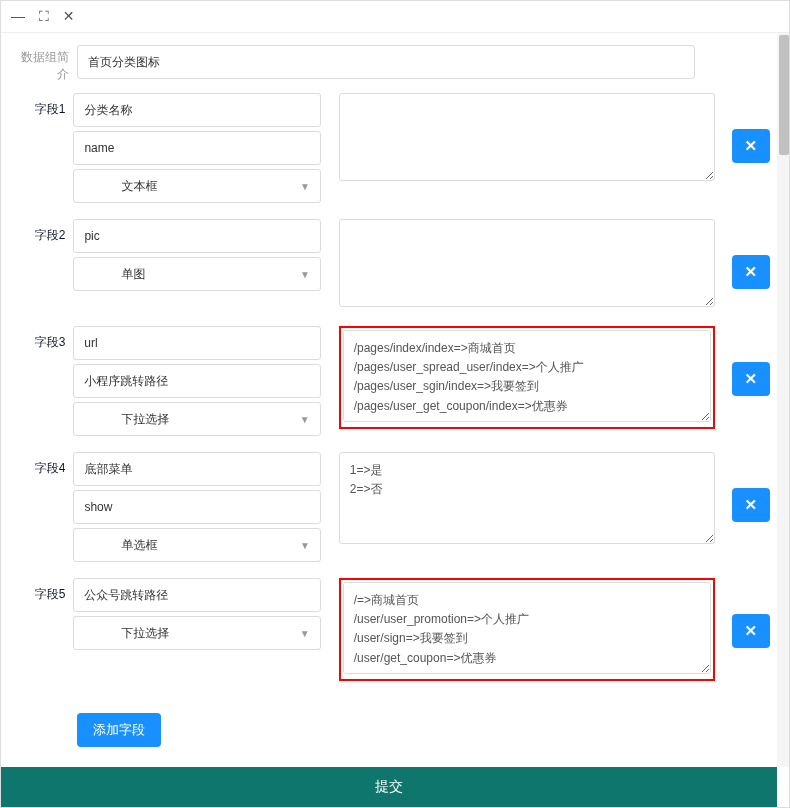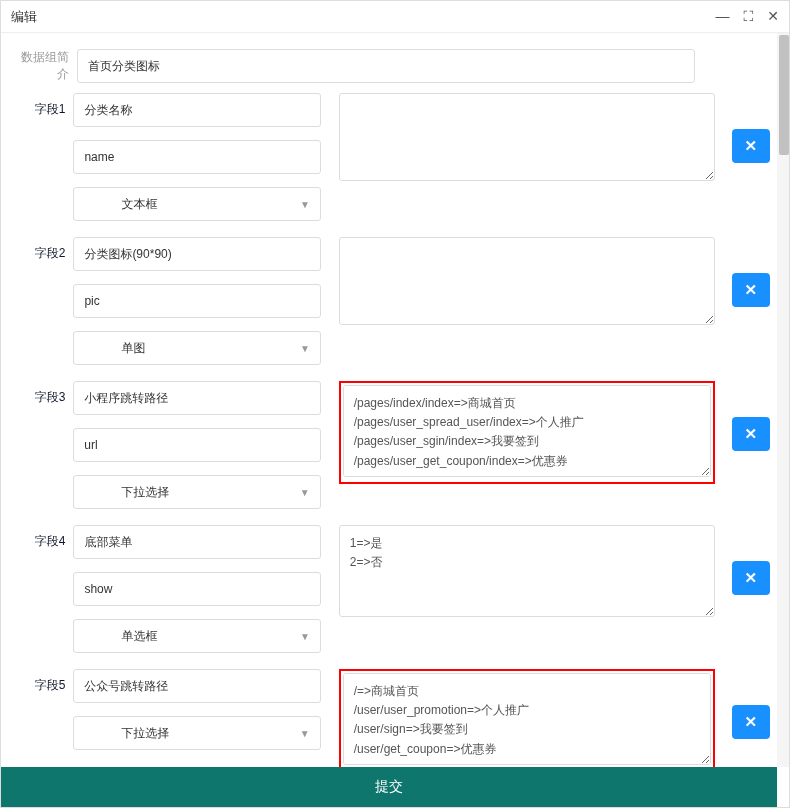--- a/index.html
+++ b/index.html
@@ -7,45 +7,44 @@
     .window { width: 790px; height: 808px; border: 1px solid #ddd; display: flex; flex-direction: column; position: relative; }
     .titlebar { height: 32px; display: flex; align-items: center; padding: 0 10px; border-bottom: 1px solid #eee; }
     .titlebar-text { flex: 1; font-size: 13px; }
     .titlebar-icons { display: flex; gap: 14px; }
     .titlebar-icons span { cursor: pointer; color: #555; font-size: 14px; }
     .content { flex: 1; overflow-y: auto; padding: 8px 0 0 0; position: relative; }
     .scrollbar-track { position: absolute; right: 0; top: 32px; bottom: 40px; width: 12px; background: #f5f5f5; }
     .scrollbar-thumb { position: absolute; right: 0; top: 2px; width: 10px; height: 120px; background: #c1c1c1; border-radius: 2px; }
     .row { display: flex; align-items: flex-start; padding: 4px 10px; margin-bottom: 8px; }
     .label-col { width: 66px; text-align: right; font-size: 12px; color: #0f172a; padding-top: 8px; padding-right: 8px; }
-    .inputs-col { width: 264px; display: flex; flex-direction: column; gap: 13px; }
+    .inputs-col { width: 264px; display: flex; flex-direction: column; gap: 4px; }
     .textarea-col { width: 401px; margin-left: 18px; position: relative; }
     .action-col { width: 60px; display: flex; align-items: center; justify-content: center; padding-top: 36px; margin-left: 8px; }
     .input, .select { width: 100%; height: 34px; border: 1px solid #dcdcdc; border-radius: 3px; padding: 0 10px; font-size: 12px; color: #333; background: #fff; outline: none; }
     .input::placeholder { color: #999; }
     .select { display: flex; align-items: center; justify-content: space-between; cursor: pointer; padding-left: 47px; }
     .select-caret { color: #999; font-size: 10px; }
     .textarea { width: 100%; border: 1px solid #dcdcdc; border-radius: 3px; padding: 8px 10px; font-size: 12px; color: #555; resize: both; font-family: inherit; line-height: 1.6; outline: none; overflow-y: scroll; }
     .ta-small { height: 88px; }
     .ta-med { height: 92px; }
     .highlight-box { border: 2px solid #ff0000; padding: 2px; }
     .btn-del { width: 38px; height: 34px; background: #1890ff; color: #fff; border: none; border-radius: 4px; font-size: 15px; font-weight: bold; cursor: pointer; display: flex; align-items: center; justify-content: center; }
     .btn-add { margin-left: 76px; margin-top: 20px; height: 34px; padding: 0 16px; background: #1890ff; color: #fff; border: none; border-radius: 4px; font-size: 13px; cursor: pointer; }
     .submit-bar { position: absolute; left: 0; right: 12px; bottom: 0; height: 40px; background: #0f766e; color: #fff; display: flex; align-items: center; justify-content: center; font-size: 14px; cursor: pointer; }
-    .top-row { display: flex; align-items: flex-end; padding: 0 10px 6px 10px; }
+    .top-row { display: flex; align-items: center; padding: 0 10px 6px 10px; }
     .top-row .label-col { width: 66px; font-size: 12px; color: #999; }
     .top-row .input { width: 618px; }
   </style>
 </head>
 <body>
 
 <div class="window">
 
   <div class="titlebar">
-    <div class="titlebar-text">编辑</div>
     <div class="titlebar-icons">
       <span>—</span>
       <span>⛶</span>
       <span>✕</span>
     </div>
   </div>
 
   <div class="content">
 
     <div class="top-row">
@@ -69,41 +68,40 @@
       </div>
       <div class="action-col">
         <button class="btn-del">✕</button>
       </div>
     </div>
 
     
     <div class="row">
       <div class="label-col">字段2</div>
       <div class="inputs-col">
-        <input class="input" value="分类图标(90*90)" style="">
         <input class="input" value="pic" style="">
         <div class="select">
           <span>单图</span>
           <span class="select-caret">▼</span>
         </div>
       </div>
       <div class="textarea-col">
         <textarea class="textarea ta-small" style=""></textarea>
       </div>
       <div class="action-col">
         <button class="btn-del">✕</button>
       </div>
     </div>
 
     
     <div class="row">
       <div class="label-col">字段3</div>
       <div class="inputs-col">
+        <input class="input" value="url" style="">
         <input class="input" value="小程序跳转路径" style="">
-        <input class="input" value="url" style="">
         <div class="select">
           <span>下拉选择</span>
           <span class="select-caret">▼</span>
         </div>
       </div>
       <div class="textarea-col highlight-box">
         <textarea class="textarea ta-med" style="">/pages/index/index=&gt;商城首页
 /pages/user_spread_user/index=&gt;个人推广
 /pages/user_sgin/index=&gt;我要签到
 /pages/user_get_coupon/index=&gt;优惠券</textarea>

